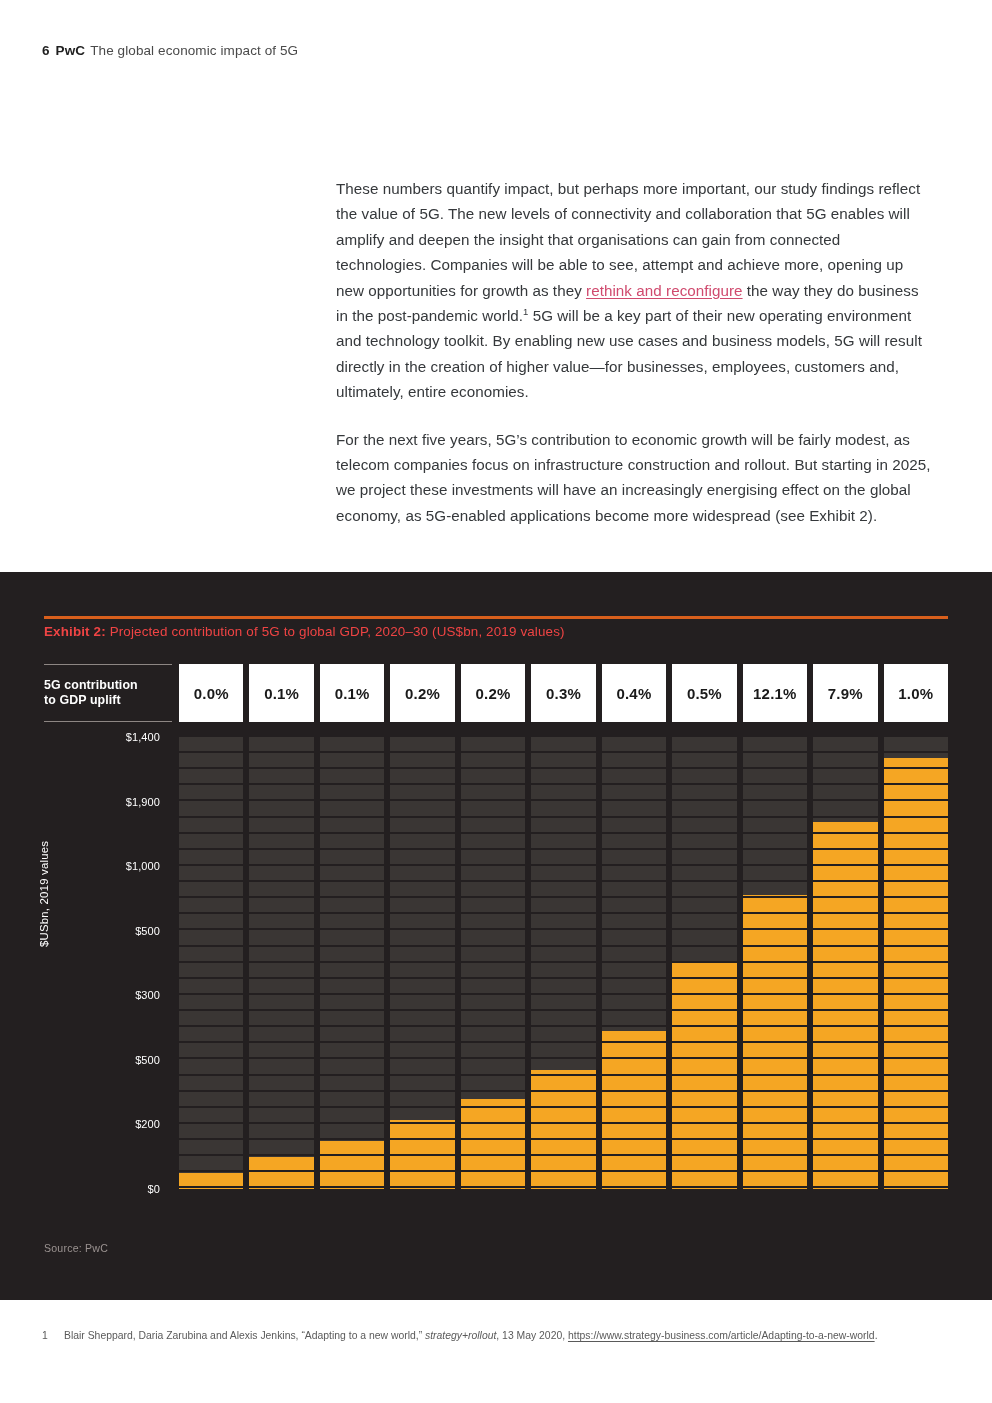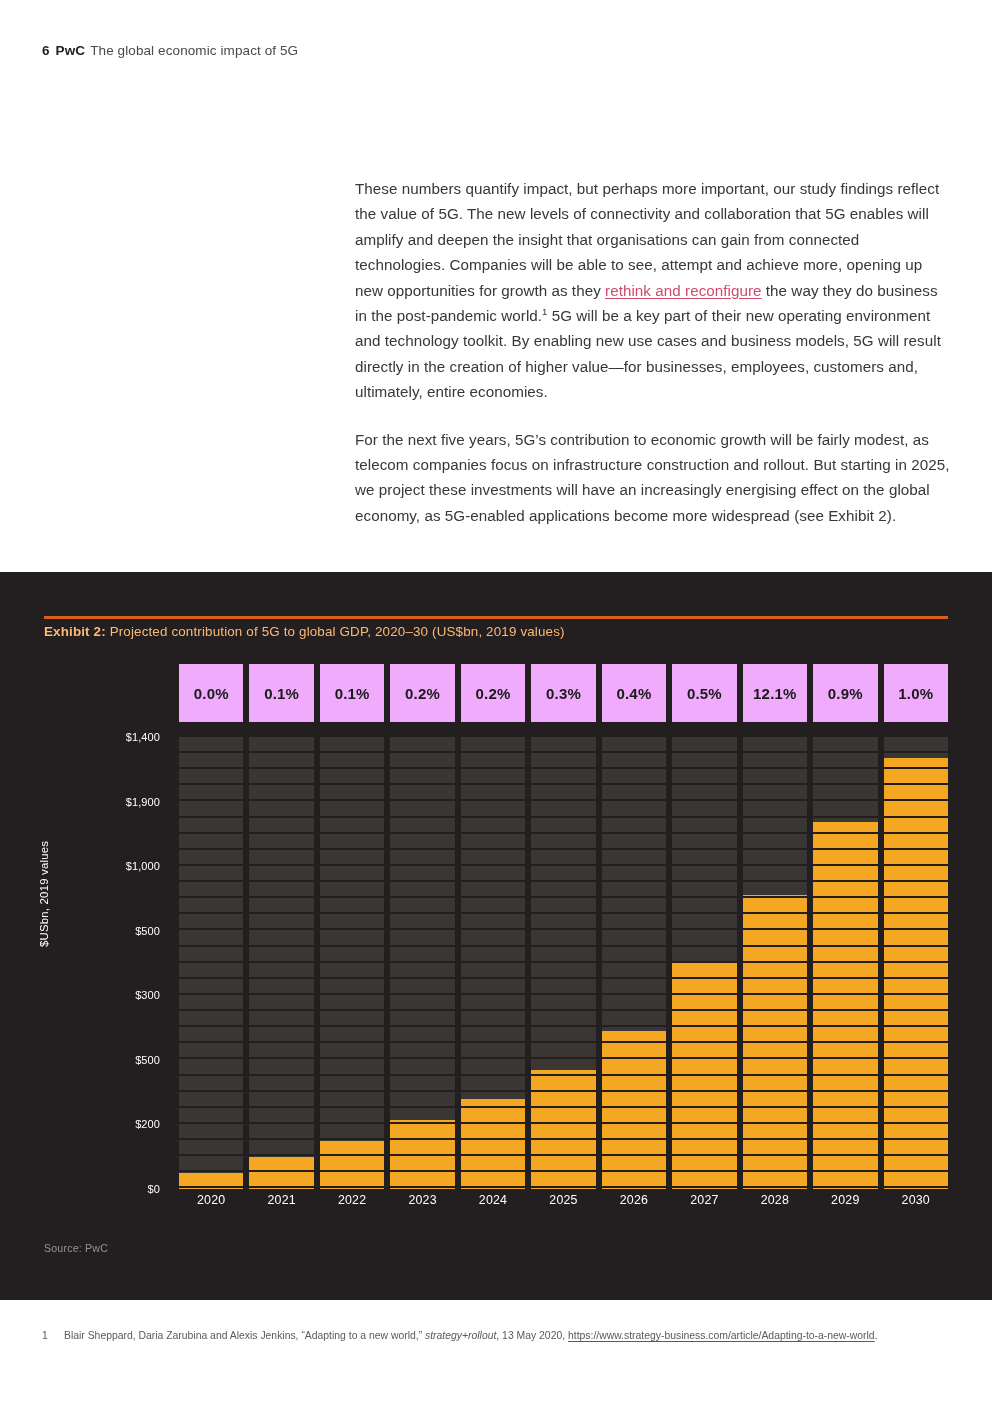--- a/index.html
+++ b/index.html
@@ -22,21 +22,21 @@
     color: #3a3a3a;
     white-space: nowrap;
   }
   .page-header .pg-num { font-weight: bold; color:#1f1f1f; }
   .page-header .brand { font-weight: bold; color:#1f1f1f; margin-left:6px; }
   .page-header .doc-title { color:#4a4a4a; margin-left:5px; }
 
   
   .body-col {
     position: absolute;
-    left: 355px; top: 176px;
+    left: 336px; top: 176px;
     width: 595px;
   }
   .body-col p {
     margin: 0 0 22px 0;
     font-size: 15.2px;
     line-height: 25.4px;
     color: #35383b;
     letter-spacing: .05px;
   }
   .body-col p:last-child { margin-bottom: 16px; }
@@ -59,21 +59,21 @@
     position: absolute;
     left: 44px; top: 44px;
     width: 904px; height: 3px;
     background: #d85f1c;
   }
   .exhibit-title {
     position: absolute;
     left: 44px; top: 52px;
     font-size: 13.4px;
     letter-spacing: .15px;
-    color: #fdba74;
+    color: #ef4444;
     white-space: nowrap;
   }
   .exhibit-title b { font-weight: bold; }
   .exhibit-title .t-rest { font-weight: normal; }
 
   
   .uplift-row {
     position: absolute;
     left: 44px; top: 92px;
     width: 904px; height: 58px;
@@ -95,21 +95,21 @@
   }
   .uplift-cells {
     position: absolute;
     left: 135px; top: 0;
     width: 769px; height: 58px;
     display: flex;
     gap: 6px;
   }
   .uplift-cell {
     flex: 1;
-    background: #f0abfc;
+    background: #ffffff;
     color: #1a1a1a;
     font-size: 15px;
     font-weight: bold;
     display: flex;
     align-items: center;
     justify-content: center;
     letter-spacing: .2px;
   }
 
   
@@ -247,31 +247,34 @@
 
 <div class="exhibit">
 
   <div class="exhibit-rule"></div>
 
   <div class="exhibit-title">
     <b>Exhibit 2:</b><span class="t-rest"> Projected contribution of 5G to global GDP, 2020–30 (US$bn, 2019 values)</span>
   </div>
 
   <div class="uplift-row">
+    <div class="uplift-label-cell">
+      <span class="uplift-label">5G contribution<br>to GDP uplift</span>
+    </div>
     <div class="uplift-cells" id="uplift-cells">
         <div class="uplift-cell">0.0%</div>
         <div class="uplift-cell">0.1%</div>
         <div class="uplift-cell">0.1%</div>
         <div class="uplift-cell">0.2%</div>
         <div class="uplift-cell">0.2%</div>
         <div class="uplift-cell">0.3%</div>
         <div class="uplift-cell">0.4%</div>
         <div class="uplift-cell">0.5%</div>
         <div class="uplift-cell">12.1%</div>
-        <div class="uplift-cell">0.9%</div>
+        <div class="uplift-cell">7.9%</div>
         <div class="uplift-cell">1.0%</div>
       </div>
   </div>
 
   <div class="chart-area">
     <div class="y-axis-title">$USbn, 2019 values</div>
     <div class="y-labels" id="y-labels">
         <div class="y-label" style="top: 452px;">$0</div>
         <div class="y-label" style="top: 387.429px;">$200</div>
         <div class="y-label" style="top: 322.857px;">$500</div>
@@ -343,33 +346,20 @@
           <div class="bar-grid" style="bottom: 0px; top: auto; height: 452px;"></div>
         </div>
         <div class="col-track" style="left: 704.545px; width: 64.4545px;">
           <div class="col-grid"></div>
         </div>
         <div class="bar" title="2030: $1335bn" style="left: 704.545px; width: 64.4545px; height: 431.014px; background: rgb(245, 166, 35);">
           <div class="bar-grid" style="bottom: 0px; top: auto; height: 452px;"></div>
         </div>
       </div>
     <div class="axis-base"></div>
-    <div class="x-labels" id="x-labels">
-        <div class="x-label">2020</div>
-        <div class="x-label">2021</div>
-        <div class="x-label">2022</div>
-        <div class="x-label">2023</div>
-        <div class="x-label">2024</div>
-        <div class="x-label">2025</div>
-        <div class="x-label">2026</div>
-        <div class="x-label">2027</div>
-        <div class="x-label">2028</div>
-        <div class="x-label">2029</div>
-        <div class="x-label">2030</div>
-      </div>
   </div>
 
   <div class="source-note">Source: PwC</div>
 </div>
 
 <div class="footnote">
   <span class="fn-num">1</span>
   <span class="fn-text"><span>Blair Sheppard, Daria Zarubina and Alexis Jenkins, </span><span>“Adapting to a new world,” </span><i>strategy+rollout</i><span>, 13 May 2020, </span><a class="fn-link" href="#">https://www.strategy-business.com/article/Adapting-to-a-new-world</a><span>.</span></span>
 </div>
 

